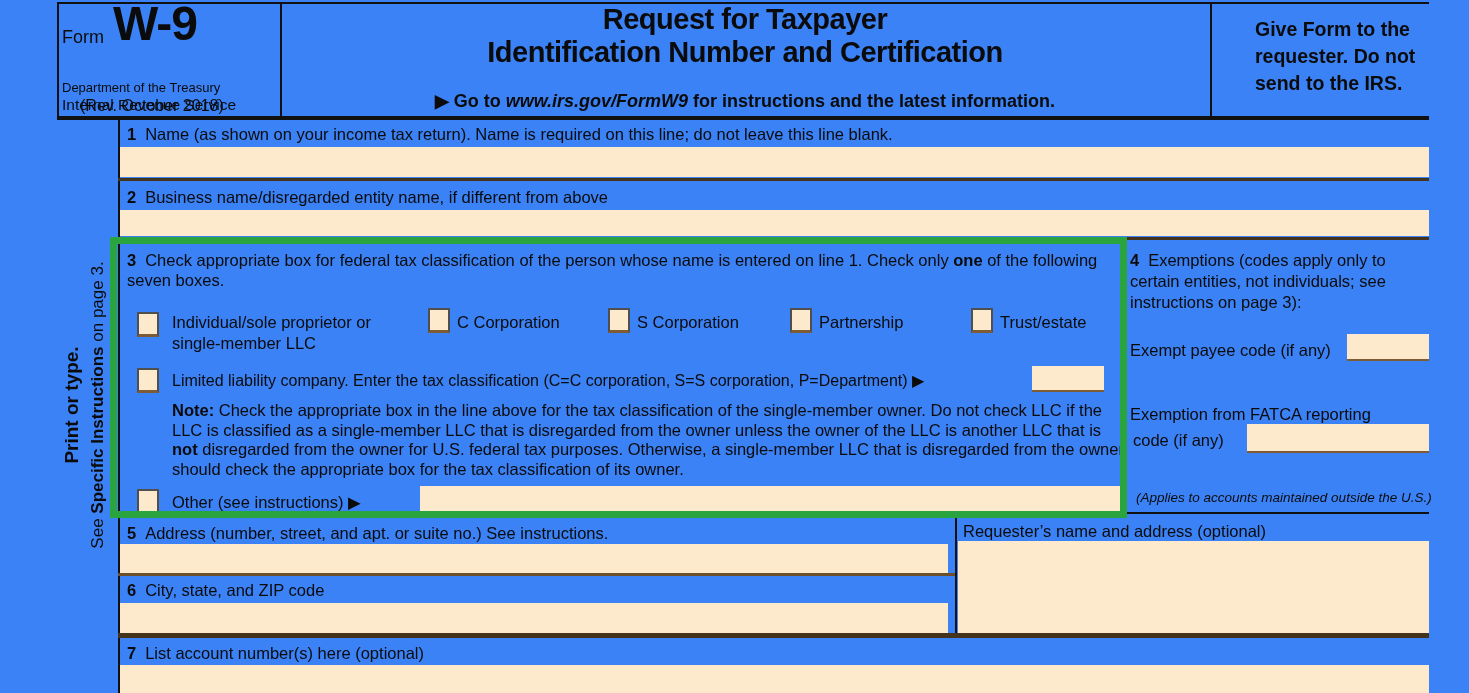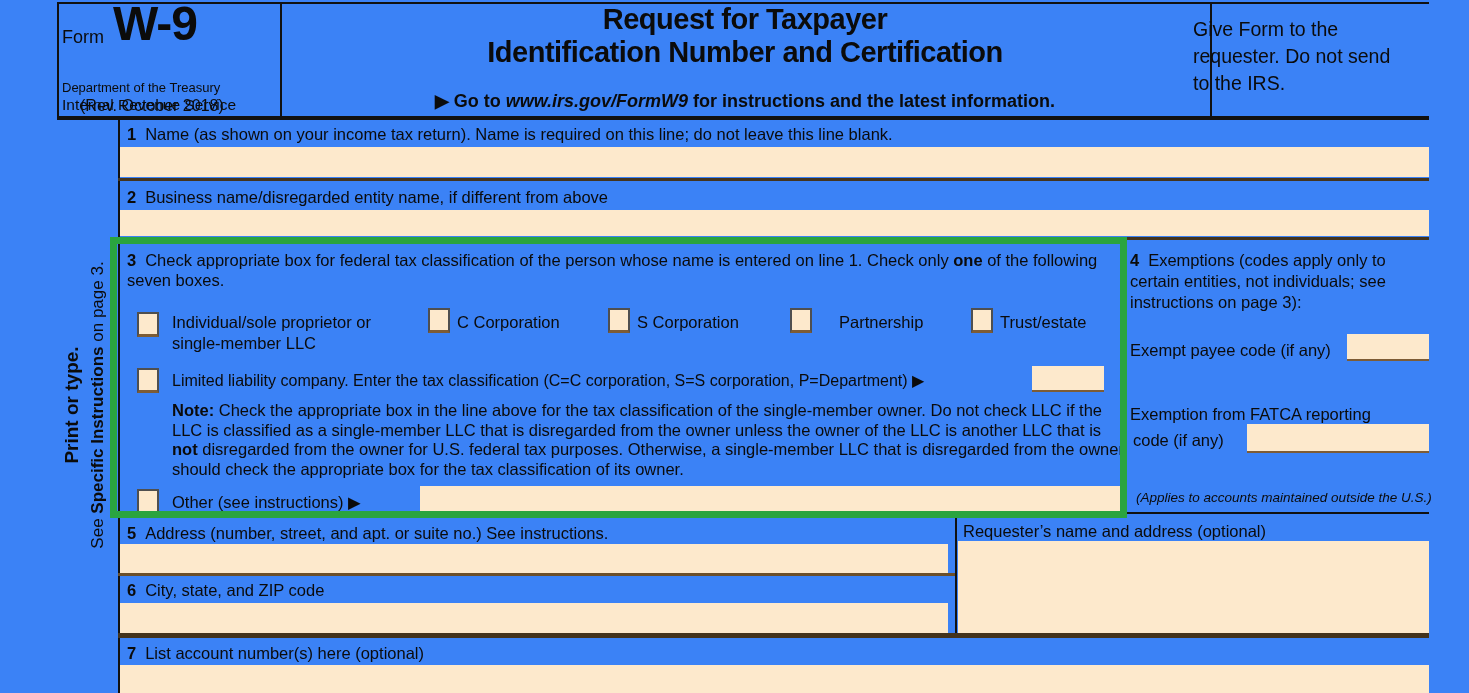--- a/index.html
+++ b/index.html
@@ -13,21 +13,21 @@
   .wrap{white-space:normal;}
   .num{font-weight:bold;padding-right:9px;}
   .cb{position:absolute;width:18px;height:20px;background:#fde9cc;
       border:2px solid #4f4f4f;border-bottom:3px solid #7d5c35;cursor:pointer;}
   .uinput{position:absolute;background:#fde9cc;border-bottom:2px solid #7d5c35;}
   b{font-weight:bold;}
   .hdr-title{position:absolute;left:282px;top:3px;width:926px;text-align:center;
              font-weight:bold;font-size:29px;line-height:33px;letter-spacing:-0.5px;}
   .goto{position:absolute;left:282px;top:90px;width:926px;text-align:center;
         font-weight:bold;font-size:18px;}
-  .give{position:absolute;left:1193px;top:16px;width:200px;font-weight:normal;
+  .give{position:absolute;left:1255px;top:16px;width:200px;font-weight:bold;
         font-size:19.5px;line-height:27px;}
   .sidebar{position:absolute;left:-93px;top:377px;width:360px;height:56px;
            transform:rotate(-90deg);text-align:center;line-height:26px;}
   .sidebar .l1{font-weight:bold;font-size:19px;}
   .sidebar .l2{font-size:17px;}
   .note{position:absolute;left:172px;top:401px;width:952px;font-size:16.5px;
         line-height:19.5px;white-space:normal;}
   .greenbox{position:absolute;left:110px;top:237px;width:1017px;height:281px;
             border:7px solid #2aa43f;box-sizing:border-box;z-index:20;pointer-events:none;}
   .italic-note{font-style:italic;font-size:13.5px;}
@@ -79,21 +79,21 @@
   <div class="cb" style="left:137px;top:312px;"></div>
   <div class="lbl wrap" style="left:172px;top:312px;width:252px;line-height:21px;">Individual/sole proprietor or single-member LLC</div>
 
   <div class="cb" style="left:428px;top:308px;"></div>
   <div class="lbl" style="left:457px;top:312px;">C Corporation</div>
 
   <div class="cb" style="left:608px;top:308px;"></div>
   <div class="lbl" style="left:637px;top:312px;">S Corporation</div>
 
   <div class="cb" style="left:790px;top:308px;"></div>
-  <div class="lbl" style="left:819px;top:312px;margin-left:20px;">Partnership</div>
+  <div class="lbl" style="left:819px;top:312px;">Partnership</div>
 
   <div class="cb" style="left:971px;top:308px;"></div>
   <div class="lbl" style="left:1000px;top:312px;">Trust/estate</div>
 
   <div class="cb" style="left:137px;top:368px;"></div>
   <div class="lbl" style="left:172px;top:371px;font-size:16px;">Limited liability company. Enter the tax classification (C=C corporation, S=S corporation, P=Department) ▶</div>
   <div class="uinput" style="left:1032px;top:366px;width:72px;height:24px;"></div>
 
   <div class="note"><b>Note:</b><span> Check the appropriate box in the line above for the tax classification of the single-member owner.  Do not check LLC if the LLC is classified as a single-member LLC that is disregarded from the owner unless the owner of the LLC is another LLC that is </span><b>not</b><span> disregarded from the owner for U.S. federal tax purposes. Otherwise, a single-member LLC that is disregarded from the owner should check the appropriate box for the tax classification of its owner.</span></div>
 

